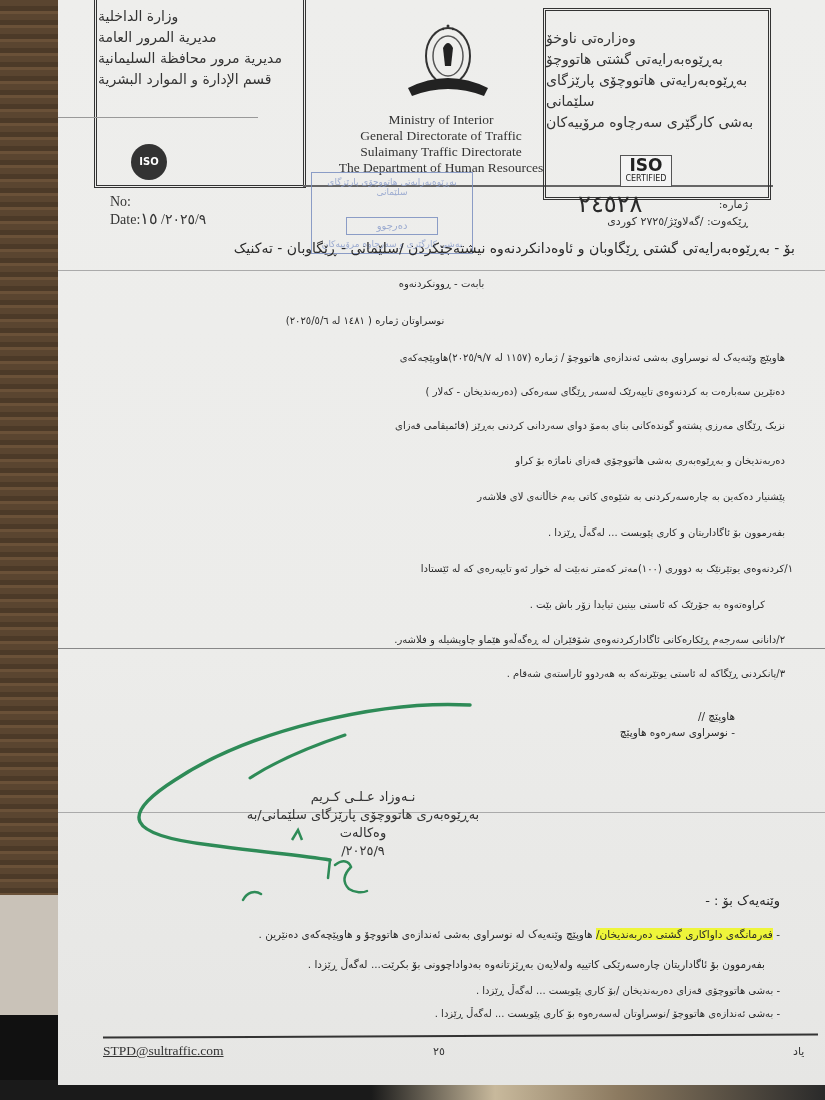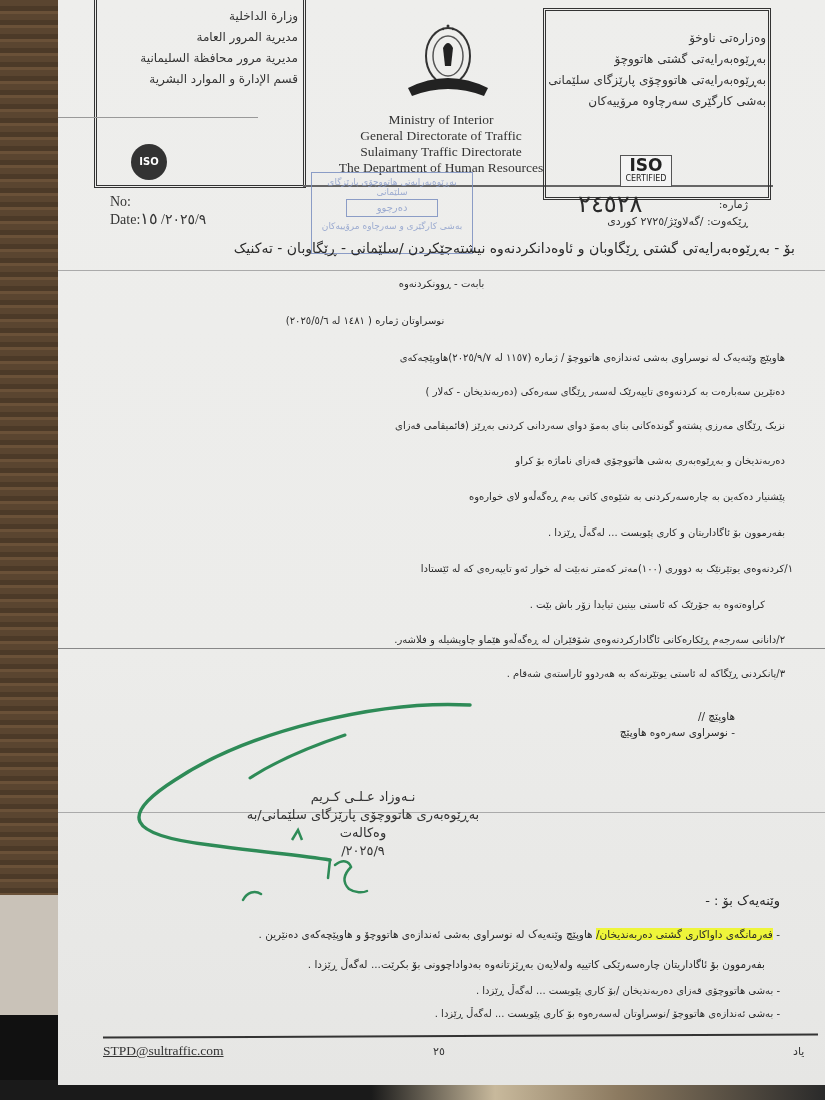--- a/index.html
+++ b/index.html
@@ -21,39 +21,39 @@
     position:absolute; left:58px; top:0; width:767px; height:1085px;
     background:linear-gradient(180deg,#eeeeec 0%,#ececea 60%,#e6e6e4 100%);
     color:#2a2a2a;
   }
 
   .hbox { position:absolute; border:3px double #333; }
   .hbox-left { left:36px; top:-4px; width:206px; height:186px; }
   .hbox-right { left:485px; top:8px; width:222px; height:186px; }
   .hline { position:absolute; height:2px; background:#666; }
 
-  .ar-block { position:absolute; direction:rtl; text-align:right; font-size:12px; line-height:21px; color:#333; }
+  .ar-block { position:absolute; direction:rtl; text-align:left; font-size:14px; line-height:21px; color:#333; }
   .iso-round {
     position:absolute; left:131px; top:144px; width:36px; height:36px; border-radius:50%;
     background:#333; color:#fff; font-size:10px; font-weight:bold; text-align:center; line-height:36px;
   }
   .iso-cert {
     position:absolute; left:620px; top:155px; width:50px; height:30px; border:1px solid #555;
     background:#f4f4f4; text-align:center; font-size:8px; line-height:9px; color:#222;
   }
   .iso-cert b { font-size:17px; display:block; line-height:18px; }
 
   .emblem { position:absolute; left:345px; top:18px; width:90px; height:85px; }
 
   .en-block { position:absolute; left:258px; top:112px; width:250px; text-align:center;
     font-family:"Liberation Serif", serif; font-size:13.5px; line-height:16px; color:#333; }
 
   .stamp { position:absolute; left:253px; top:172px; width:160px; height:80px; border:1.5px solid #7a8fc0;
     color:#8ea0cc; direction:rtl; text-align:center; font-size:9px; opacity:.85; }
-  .stamp .inner { margin:2px auto 4px; width:90px; height:16px; border:1.5px solid #7a8fc0; font-size:10px; line-height:16px; }
+  .stamp .inner { margin:20px auto 4px; width:90px; height:16px; border:1.5px solid #7a8fc0; font-size:10px; line-height:16px; }
 
   .no-date { position:absolute; left:52px; top:193px; font-family:"Liberation Serif", serif; font-size:14px; line-height:17px; color:#333; }
   .handnum { position:absolute; font-family:"Liberation Serif", serif; color:#2a2a2a; }
   .ref-block { position:absolute; left:440px; top:196px; width:250px; direction:rtl; font-size:11px; line-height:17px; color:#333; }
 
   .rtl-line { position:absolute; direction:rtl; text-align:right; font-size:10px; color:#2a2a2a; white-space:nowrap; }
   .center { text-align:center; }
   .small { font-size:10.5px; }
   .hl { background:#eef53a; }
 
@@ -133,21 +133,21 @@
 
   <div class="rtl-line" style="right:30px; top:240px; font-size:14px;">بۆ - بەڕێوەبەرایەتی گشتی ڕێگاوبان و ئاوەدانکردنەوە نیشتەجێکردن /سلێمانی - ڕێگاوبان - تەکنیک</div>
   <div class="rtl-line center" style="left:0; width:767px; top:278px;">بابەت - ڕوونکردنەوە</div>
   <div class="hline" style="left:0; top:270px; width:767px; height:1px; background:#aaa;"></div>
   <div class="rtl-line center" style="left:0; width:614px; top:315px;">نوسراوتان ژمارە ( ١٤٨١ لە ٢٠٢٥/٥/٦)</div>
 
   <div class="rtl-line" style="right:40px; top:352px;">هاوپێچ وێنەیەک لە نوسراوی بەشی ئەندازەی هاتووچۆ / ژمارە (١١٥٧ لە ٢٠٢٥/٩/٧)هاوپێچەکەی</div>
   <div class="rtl-line" style="right:40px; top:386px;">دەنێرین سەبارەت بە کردنەوەی تایپەرێک لەسەر ڕێگای سەرەکی (دەربەندیخان - کەلار )</div>
   <div class="rtl-line" style="right:40px; top:420px;">نزیک ڕێگای مەرزی پشتەو گوندەکانی بنای بەمۆ دوای سەردانی کردنی بەڕێز (قائمیقامی قەزای</div>
   <div class="rtl-line" style="right:40px; top:455px;">دەربەندیخان و بەڕێوەبەری بەشی هاتووچۆی قەزای ناماژە بۆ کراو</div>
-  <div class="rtl-line" style="right:40px; top:491px;">پێشنیار دەکەین بە چارەسەرکردنی بە شێوەی کاتی بەم ڕەگەڵەو لای خوارەوە</div>
+  <div class="rtl-line" style="right:40px; top:491px;">پێشنیار دەکەین بە چارەسەرکردنی بە شێوەی کاتی بەم خاڵانەی لای فلاشەر</div>
   <div class="rtl-line" style="right:40px; top:527px;">بفەرموون بۆ ئاگاداریتان و کاری پێویست ... لەگەڵ ڕێزدا .</div>
 
   <div class="rtl-line" style="right:32px; top:563px;margin-left:30px;">١/کردنەوەی یوتێرنێک بە دووری (١٠٠)مەتر کەمتر نەبێت لە خوار ئەو تایپەرەی کە لە ئێستادا</div>
   <div class="rtl-line" style="right:60px; top:599px;">کراوەتەوە بە جۆرێک کە ئاستی بینین تیایدا زۆر باش بێت .</div>
   <div class="hline" style="left:0; top:648px; width:767px; height:1px; background:#888;"></div>
   <div class="rtl-line" style="right:40px; top:634px;">٢/دانانی سەرجەم ڕێکارەکانی ئاگادارکردنەوەی شۆفێران لە ڕەگەڵەو هێماو چاوپشیلە و فلاشەر.</div>
   <div class="rtl-line" style="right:40px; top:668px;">٣/پانکردنی ڕێگاکە لە ئاستی یوتێرنەکە بە هەردوو ئاراستەی شەقام .</div>
 
   <div class="rtl-line small" style="right:90px; top:710px;">هاوپێچ //</div>
   <div class="rtl-line small" style="right:90px; top:726px;">- نوسراوی سەرەوە هاوپێچ</div>

